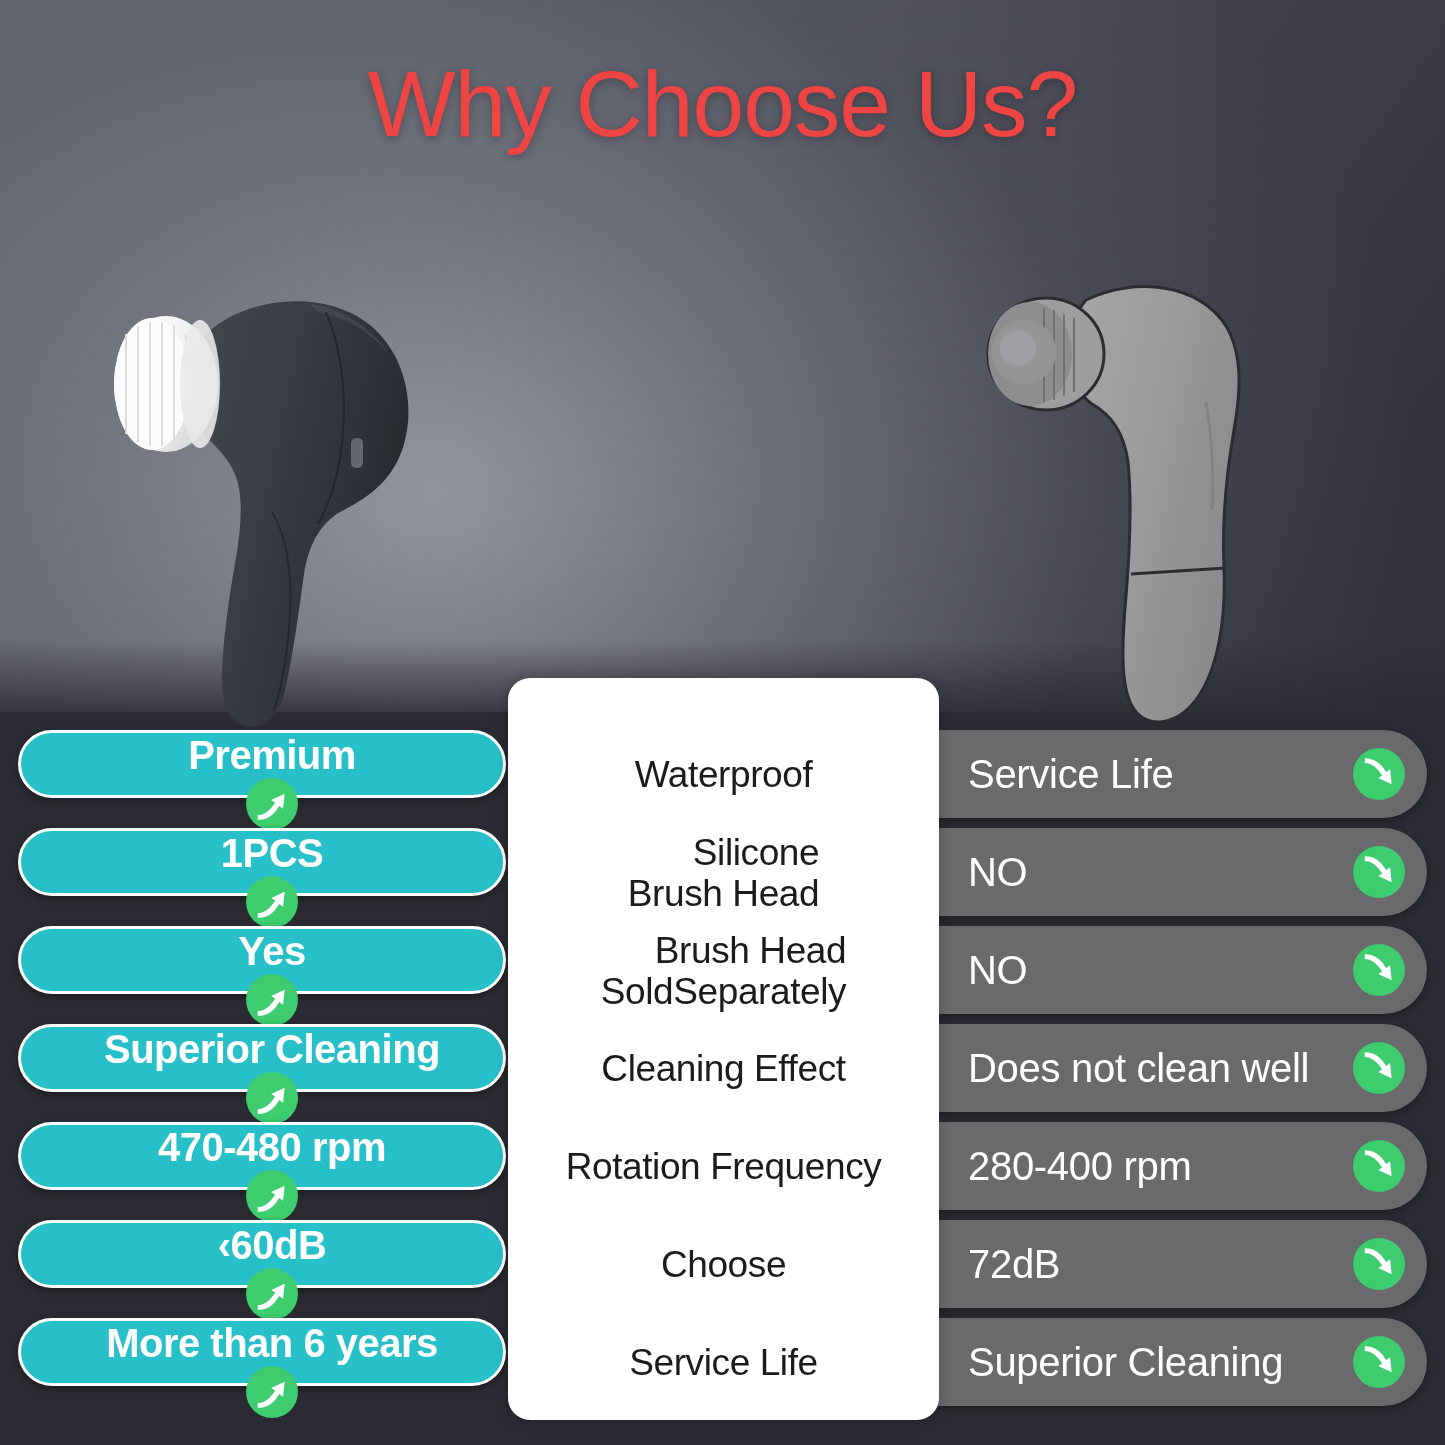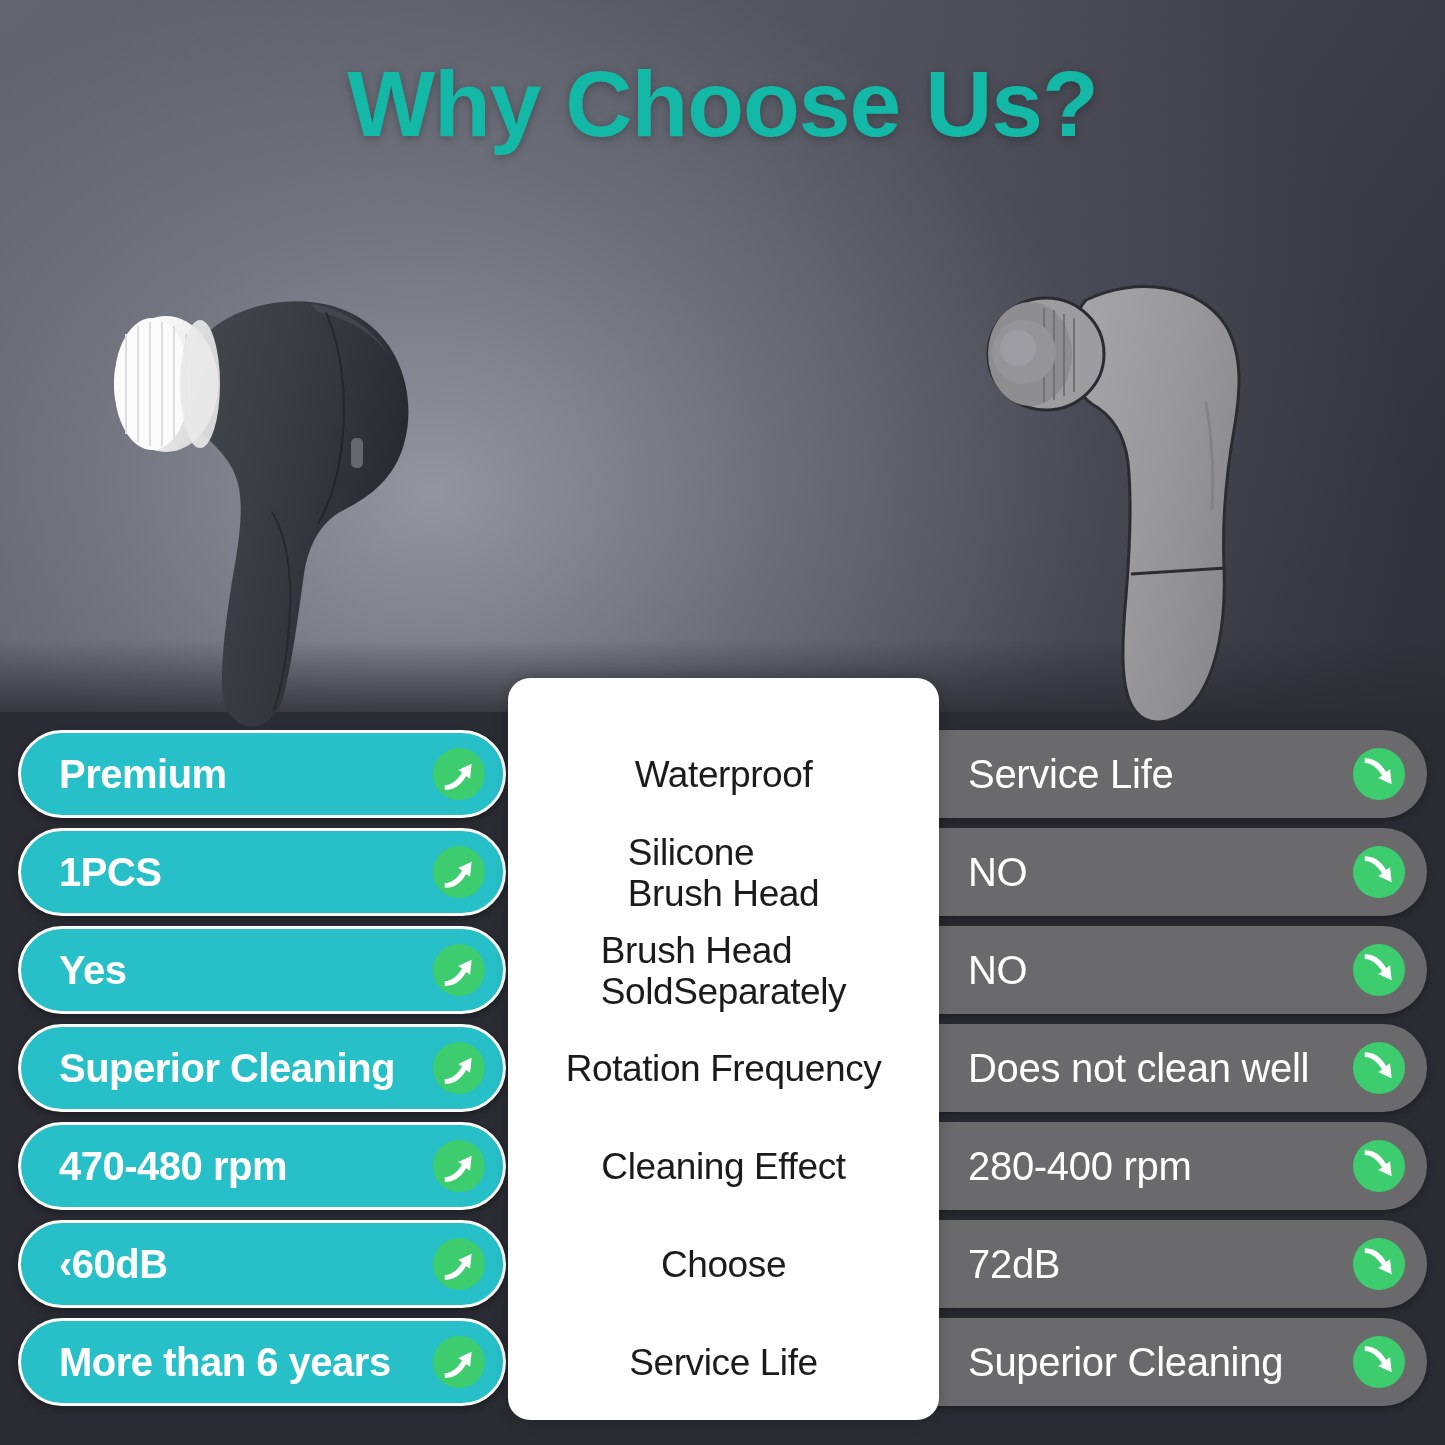--- a/index.html
+++ b/index.html
@@ -24,22 +24,22 @@
   }
   .bg-bottom-fade{
     position:absolute; left:0; right:0; top:640px; height:90px;
     background: linear-gradient(to bottom, rgba(43,43,51,0) 0%, rgba(43,43,51,1) 100%);
   }
 
   
   .header { position: absolute; left: 0; right: 0; top: 56px; text-align: center; z-index: 5;}
   .title {
     font-size: 93px;
-    font-weight: 700;
-    color: #14b8a6;
+    font-weight: 400;
+    color: #ef4444;
     letter-spacing: -1px;
     line-height: 1.05;
     text-shadow: 0 2px 10px rgba(0,0,0,0.28);
   }
   .subtitle {
     margin-top: 26px;
     font-size: 43px;
     font-weight: 400;
     color: #f2f2f4;
     letter-spacing: 0px;
@@ -52,27 +52,28 @@
   .product-right { left: 968px; top: 262px; width: 320px; height: 470px; }
 
   
   .compare { position: absolute; left: 0; top: 726px; width: 1445px; z-index: 4; }
 
   .row { position: relative; height: 98px; }
 
   .pill-left {
     position: absolute;
     left: 18px; top: 4px;
-    width: 488px; height: 88px;
+    width: 488px; height: 68px;
     background: #27bfc8;
     border: 3px solid #ffffff;
     border-radius: 46px;
     display: flex; align-items: center;
     padding-left: 38px; padding-right: 18px;
     box-shadow: 0 3px 7px rgba(0,0,0,0.35);
+    flex-direction: column;
   }
   .pill-left .pill-text {
     color: #ffffff;
     font-size: 40px;
     font-weight: 700;
     letter-spacing: -0.5px;
     white-space: nowrap;
     flex: 1;
   }
 
@@ -112,21 +113,21 @@
     width: 431px; height: 742px;
     background: #ffffff;
     border-radius: 22px;
     z-index: 6;
     box-shadow: 0 0 14px rgba(0,0,0,0.22);
     display: flex; flex-direction: column;
   }
   .center-row {
     height: 98px;
     display: flex; align-items: center; justify-content: center;
-    text-align: left;
+    text-align: right;
     padding: 0 0;
   }
   .center-row:first-child { margin-top: 48px; }
   .center-label {
     color: #1b1b1b;
     font-size: 37px;
     font-weight: 400;
     line-height: 1.12;
     letter-spacing: -0.4px;
   }
@@ -355,24 +356,24 @@
   <div class="center-row">
     <span class="center-label">Waterproof</span>
   </div>
   <div class="center-row">
     <span class="center-label">Silicone<br>Brush Head</span>
   </div>
   <div class="center-row">
     <span class="center-label">Brush Head<br>SoldSeparately</span>
   </div>
   <div class="center-row">
+    <span class="center-label">Cleaning Effect</span>
+  </div>
+  <div class="center-row">
     <span class="center-label">Rotation Frequency</span>
   </div>
   <div class="center-row">
-    <span class="center-label">Cleaning Effect</span>
-  </div>
-  <div class="center-row">
     <span class="center-label">Choose</span>
   </div>
   <div class="center-row">
     <span class="center-label">Service Life</span>
   </div>
 </div>
 
 </body></html>

